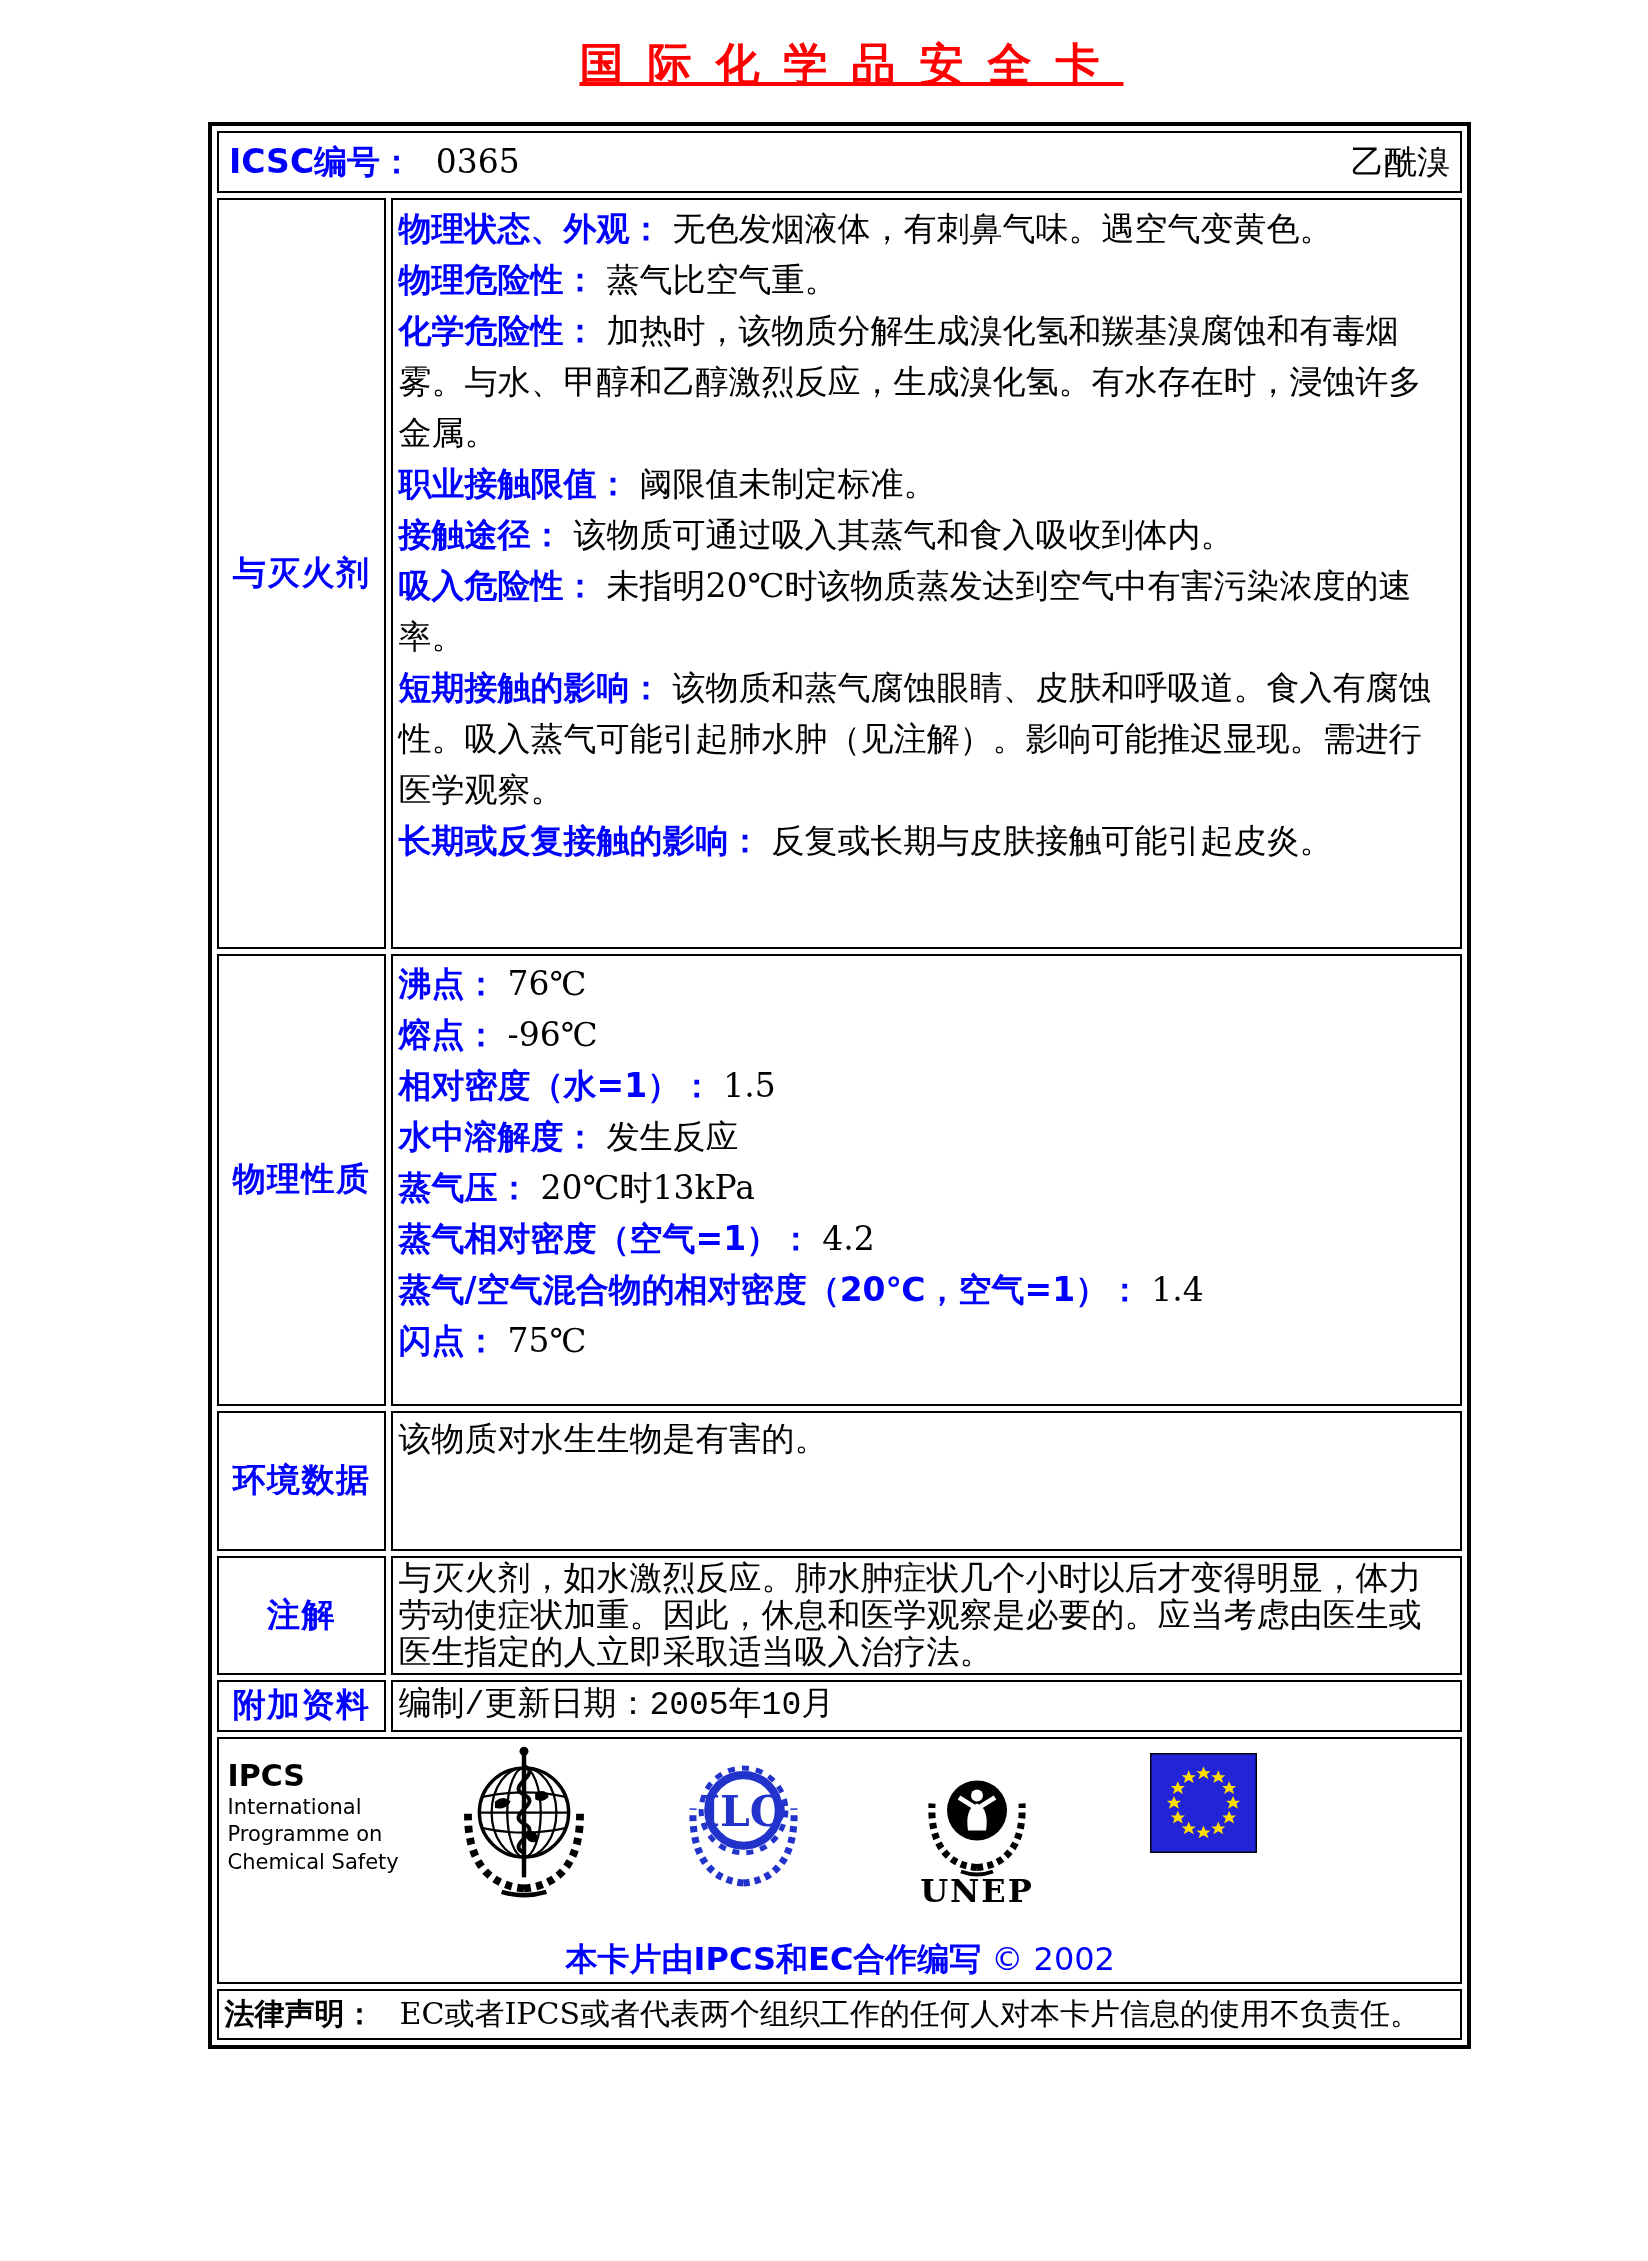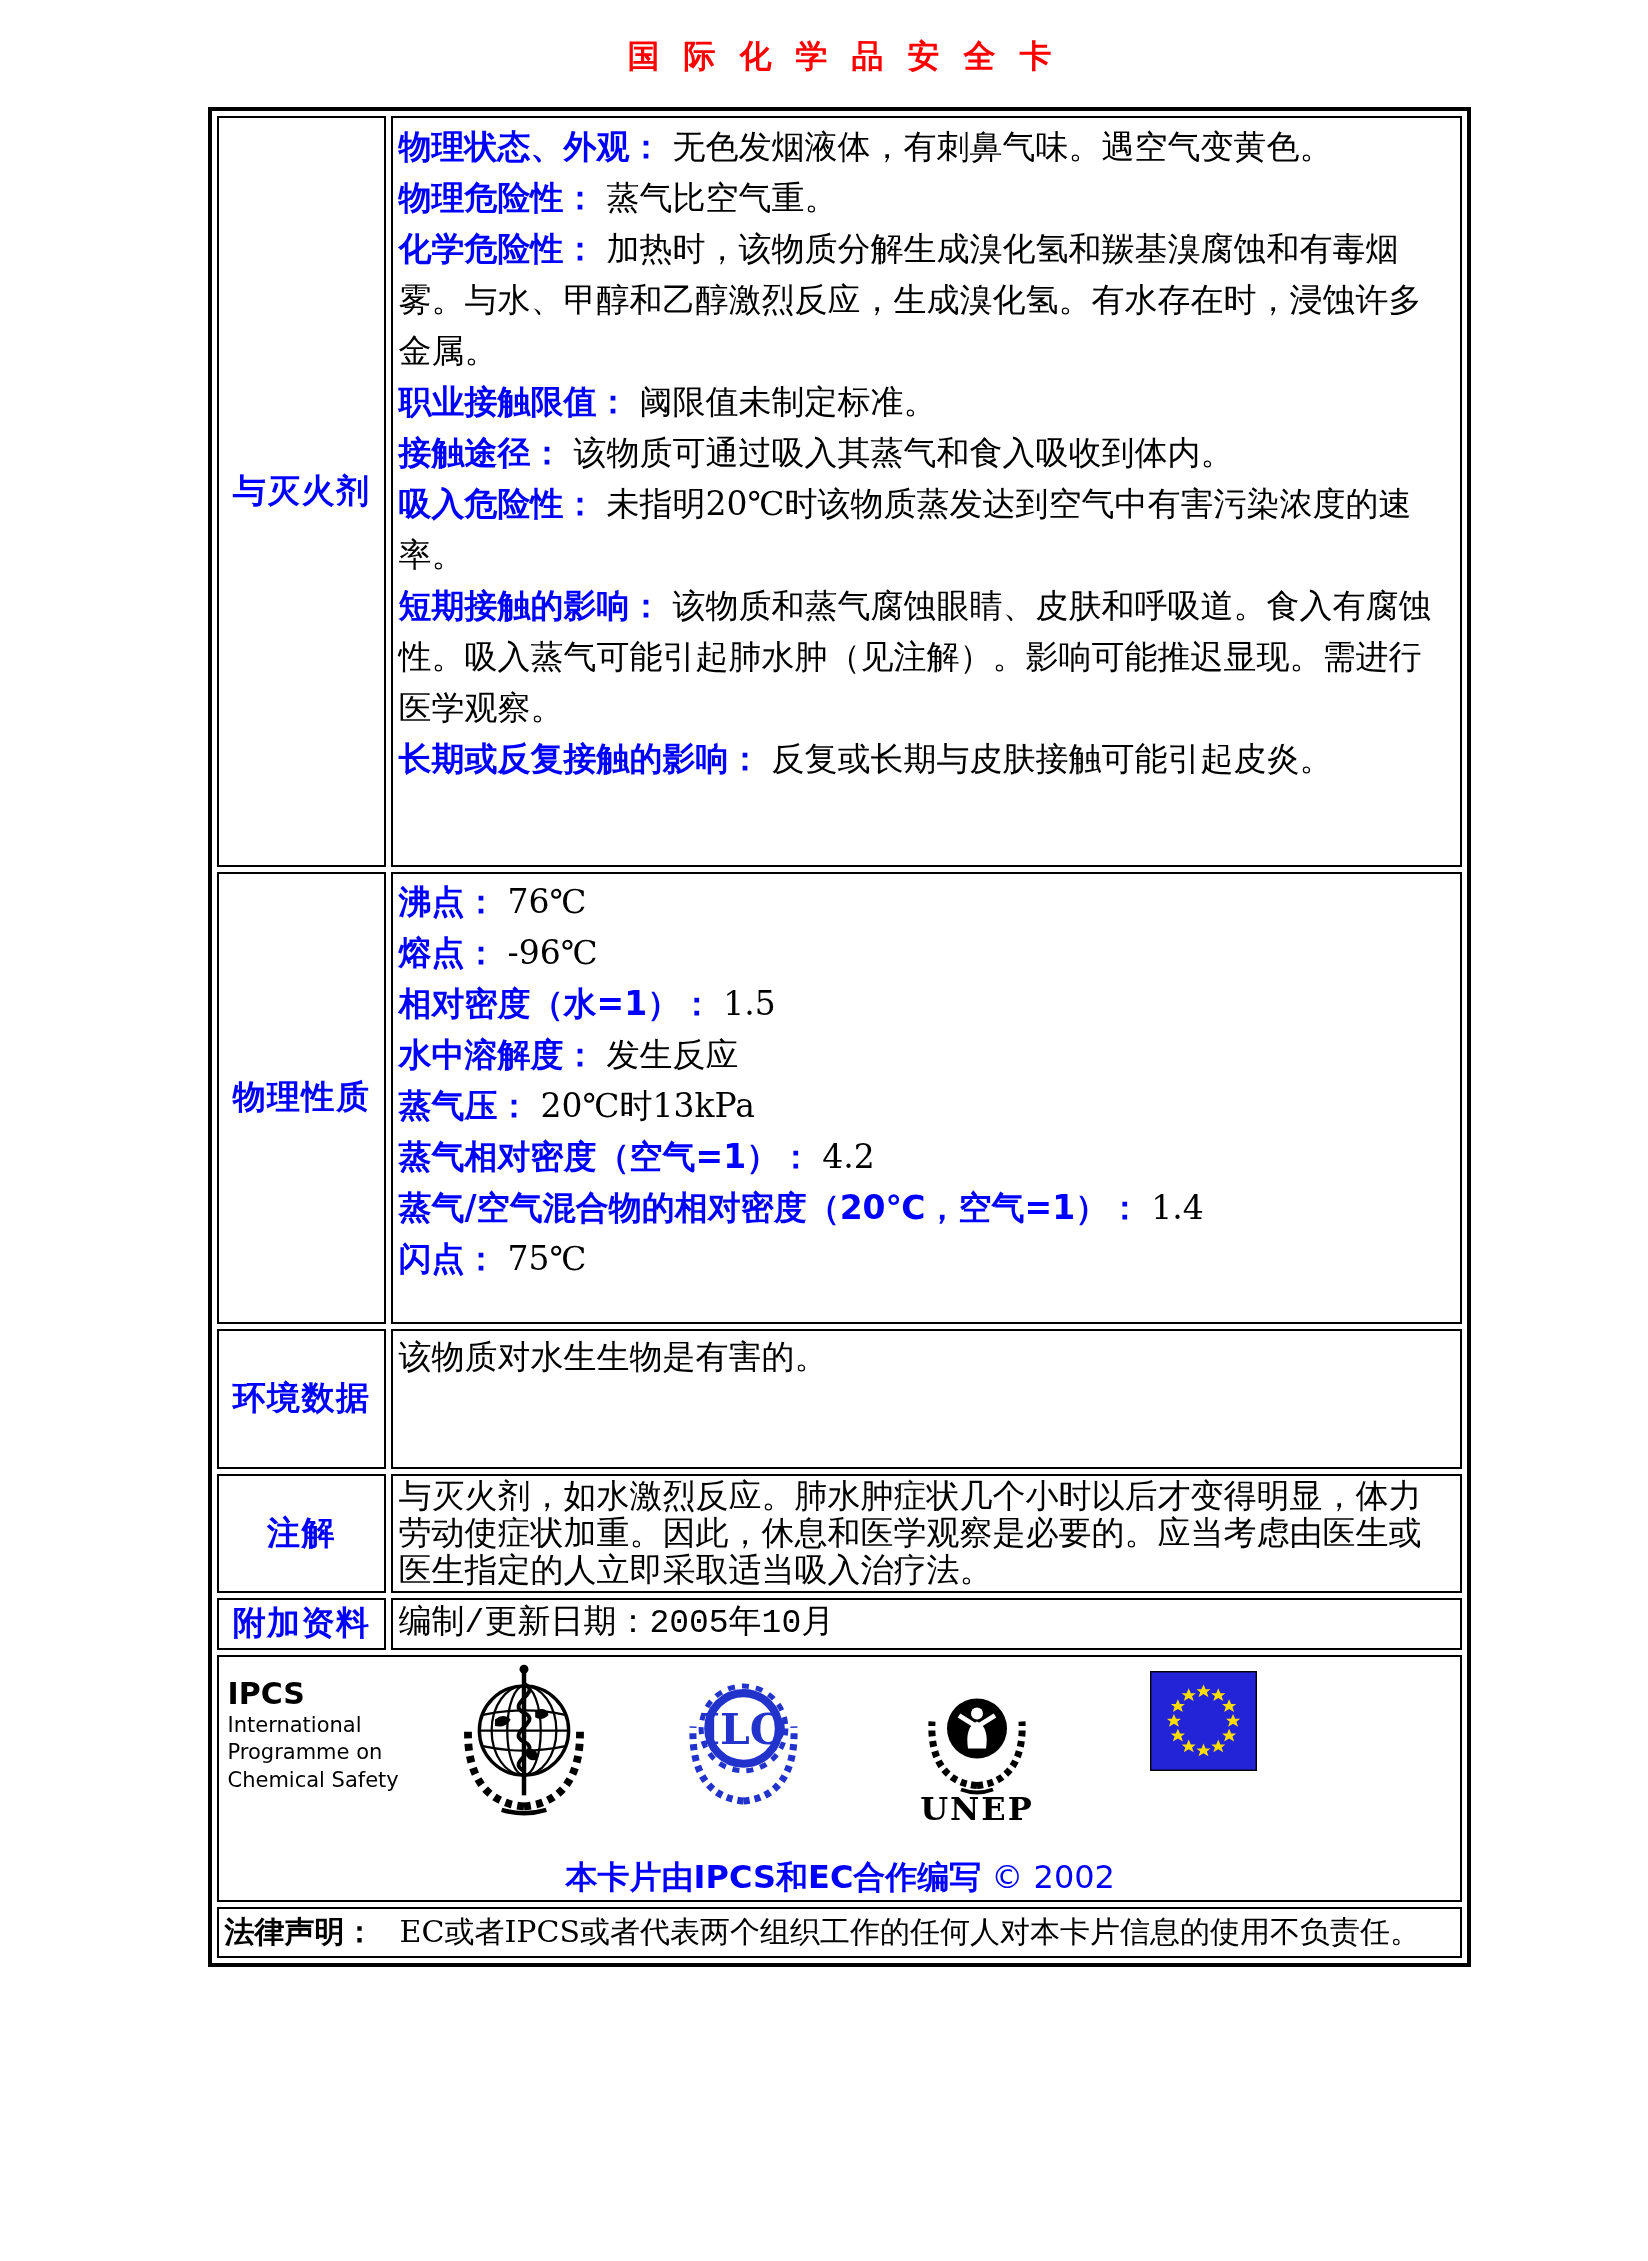--- a/index.html
+++ b/index.html
@@ -2,21 +2,21 @@
 <html style="font-size:11.3px"><head>
 <meta charset="utf-8">
 <style>
   html,body{margin:0;padding:0;background:#ffffff;}
   body{width:1648px;height:2261px;overflow:hidden;position:relative;
        font-family:"DejaVu Serif","Liberation Serif",serif;color:#000;}
   .page{padding-top:35px;}
   .sheet{margin-left:208px;width:1263px;}
   .title{margin:0 0 28px 0;text-align:center;color:#ff0000;
          font-family:"DejaVu Serif","Liberation Serif",serif;
-         font-weight:bold;font-size:32px;letter-spacing:24px;text-indent:24px;}
+         font-weight:bold;font-size:44px;letter-spacing:24px;text-indent:24px;text-decoration:underline;}
   table.card{border-collapse:separate;border-spacing:5.6px;border:4.2px solid #000;
              width:1263px;table-layout:fixed;background:#fff;}
   td{border:2.1px solid #000;box-sizing:content-box;}
   col.c1{width:169px;}
   
   tr.r-hdr  td{height:58px;}
   tr.r-imp  td{height:741px;}
   tr.r-phy  td{height:443px;}
   tr.r-env  td{height:130px;}
   tr.r-note td{height:106px;}
@@ -66,20 +66,30 @@
 
     <h1 class="title">国际化学品安全卡</h1>
 
     <table class="card">
       <colgroup>
           <col class="c1">
           <col class="c2">
         </colgroup>
 
       <tbody>
+          <tr class="r-hdr">
+        <td colspan="2" class="hdr">
+          <div class="hdr-flex">
+            <span>
+              <span class="flabel">ICSC编号：</span><span class="hdr-num">0365</span>
+            </span>
+            <span>乙酰溴</span>
+          </div>
+        </td>
+      </tr>
 
       <tr class="r-imp">
         <td class="rlabel">与灭火剂</td>
         <td class="content">
           <div class="field"><span class="flabel">物理状态、外观：</span><span>无色发烟液体，有刺鼻气味。遇空气变黄色。</span></div>
           <div class="field"><span class="flabel">物理危险性：</span><span>蒸气比空气重。</span></div>
           <div class="field"><span class="flabel">化学危险性：</span><span>加热时，该物质分解生成溴化氢和羰基溴腐蚀和有毒烟雾。与水、甲醇和乙醇激烈反应，生成溴化氢。有水存在时，浸蚀许多金属。</span></div>
           <div class="field"><span class="flabel">职业接触限值：</span><span>阈限值未制定标准。</span></div>
           <div class="field"><span class="flabel">接触途径：</span><span>该物质可通过吸入其蒸气和食入吸收到体内。</span></div>
           <div class="field"><span class="flabel">吸入危险性：</span><span>未指明20℃时该物质蒸发达到空气中有害污染浓度的速率。</span></div>

